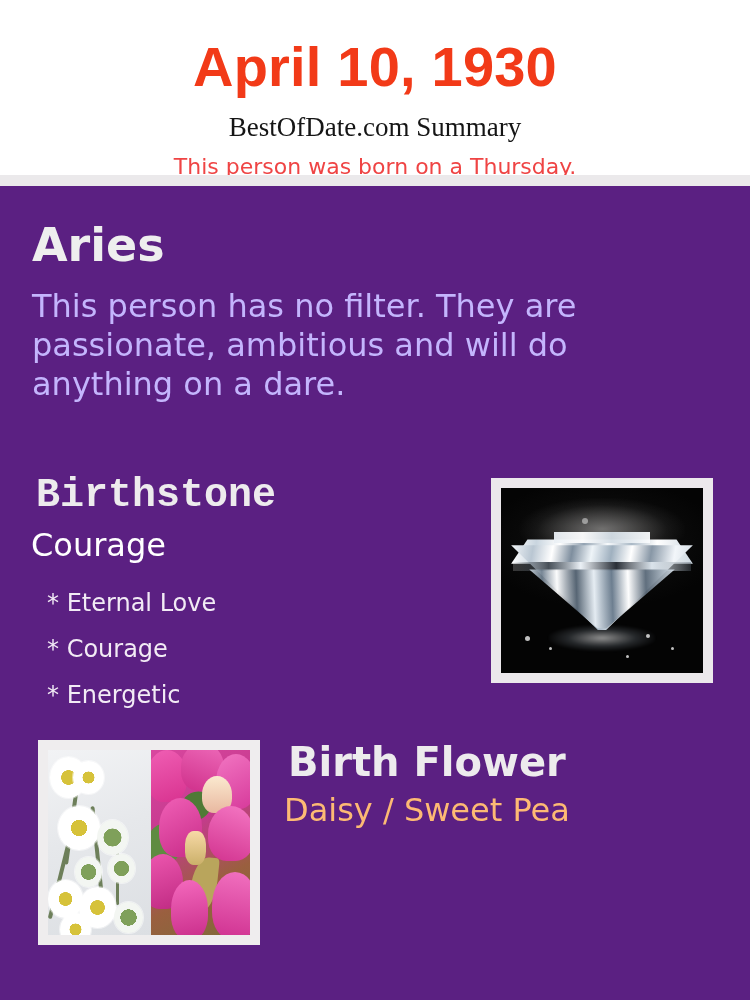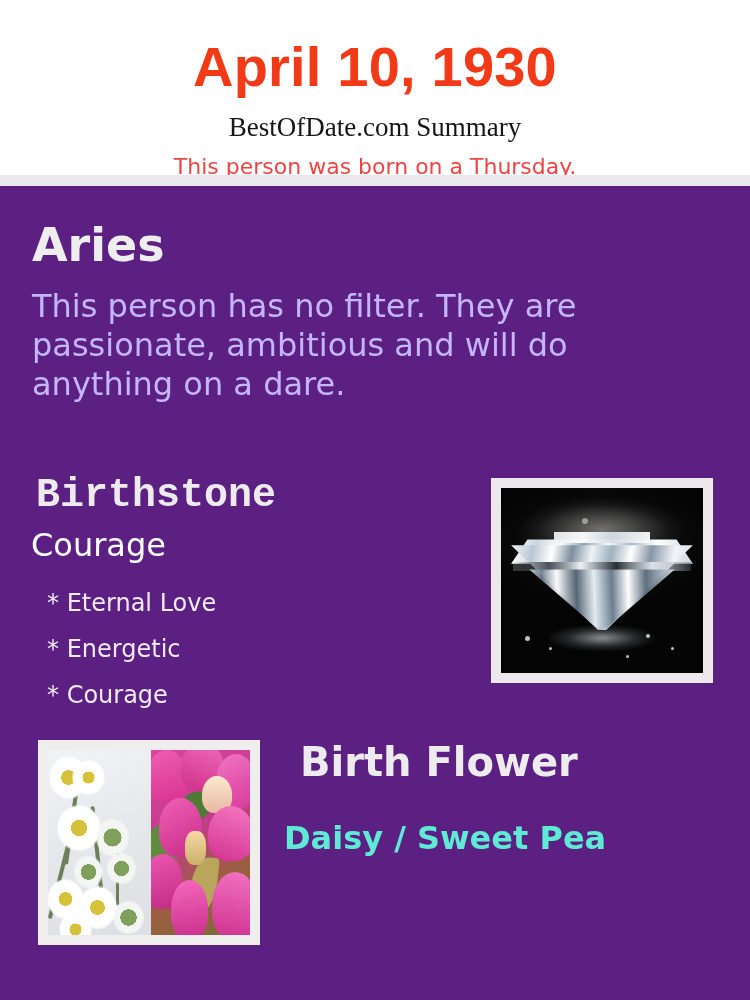--- a/index.html
+++ b/index.html
@@ -152,29 +152,29 @@
     position:absolute; inset:0; border-radius:50%;
     background:radial-gradient(circle at 50% 50%, #d6c23a 0 26%, #ffffff 27% 100%);
     box-shadow:0 0 0 1px rgba(255,255,255,.5);
   }
   .daisy.bud .petals { background:radial-gradient(circle at 50% 50%, #7fa05a 0 38%, #f3f6f2 39% 100%); }
   .pea { position:absolute; border-radius:60% 60% 48% 48%; }
   .leaf { position:absolute; background:#5f8b41; border-radius:60% 10% 60% 10%; }
 
   
   .flower-title {
-    position:absolute; left:300px; top:556px;
+    position:absolute; left:288px; top:556px;
     font-family:"DejaVu Sans", sans-serif;
     font-size:40px; font-weight:bold; color:#EDEBED;
     line-height:1;
   }
   .flower-name {
-    position:absolute; left:284px; top:636px;
-    font-family:"DejaVu Sans", sans-serif;
-    font-size:32px; font-weight:700; color:#5eead4;
+    position:absolute; left:284px; top:608px;
+    font-family:"DejaVu Sans", sans-serif;
+    font-size:32px; font-weight:400; color:#fdba74;
     line-height:1;
   }
   .flower-traits {
     position:absolute; left:283px; top:664px;
     font-family:"DejaVu Sans", sans-serif;
     font-size:24px; font-weight:400; color:#F2EBF5;
     line-height:1.92; list-style:none;
   }
 </style>
 </head>
@@ -191,22 +191,22 @@
 
   <div class="body-area">
 
     <div class="sign-title">Aries</div>
     <div class="sign-desc">This person has no filter. They are passionate, ambitious and will do anything on a dare.</div>
 
     <div class="stone-title">Birthstone</div>
     <div class="stone-name">Courage</div>
     <ul class="stone-traits">
       <li>* Eternal Love</li>
+      <li>* Courage</li>
       <li>* Energetic</li>
-      <li>* Courage</li>
     </ul>
 
     <div class="stone-frame">
       <div class="stone-photo">
         <div class="dia-glow"></div>
         <div class="dia-crown"></div>
         <div class="dia-table"></div>
         <div class="dia-body"></div>
         <div class="dia-girdle"></div>
         <div class="dia-pav"></div>

